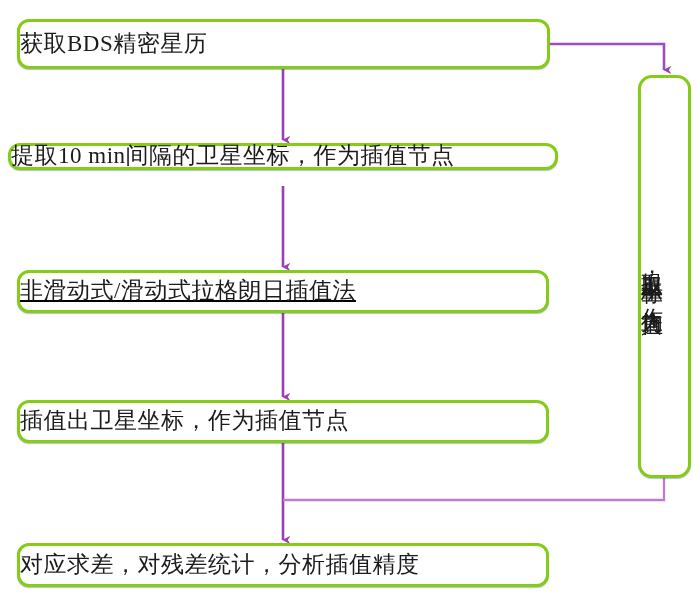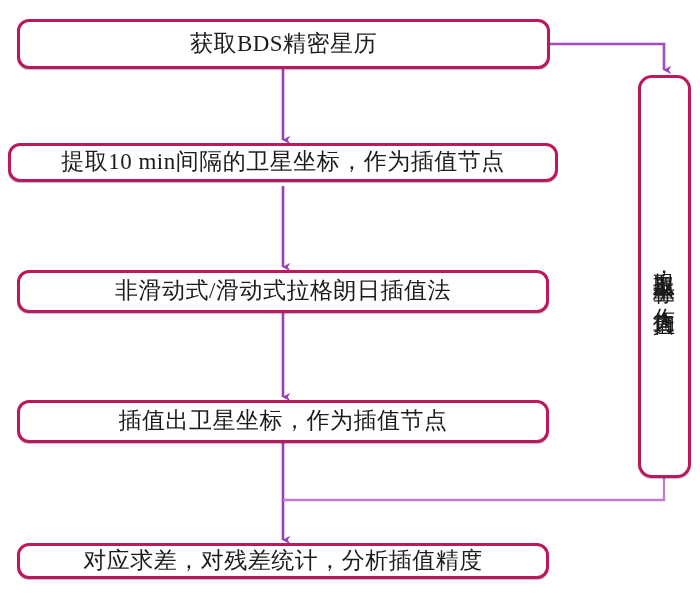--- a/index.html
+++ b/index.html
@@ -22,41 +22,41 @@
     left: 0;
     top: 0;
     width: 700px;
     height: 599px;
     pointer-events: none;
   }
   .node {
     position: absolute;
     box-sizing: border-box;
     background: #ffffff;
-    border: 3px solid #be185d;
+    border: 3px solid #84cc16;
     border-radius: 12px;
     display: flex;
     align-items: center;
-    justify-content: center;
+    justify-content: flex-start;
     box-shadow: 0 1px 1px rgba(40,70,110,0.35);
   }
   .node .label {
     color: #1b1b1b;
     font-size: 23px;
     line-height: 1.15;
     letter-spacing: 0.5px;
     white-space: nowrap;
     text-align: center;
   }
   
   #node-acquire-ephemeris { left: 17px;  top: 19px;  width: 533px; height: 50px; }
-  #node-extract-nodes     { left: 8px;   top: 143px; width: 550px; height: 39px; }
-  #node-lagrange          { left: 17px;  top: 270px; width: 532px; height: 43px; }
+  #node-extract-nodes     { left: 8px;   top: 143px; width: 550px; height: 27px; }
+  #node-lagrange          { left: 17px;  top: 270px; width: 532px; height: 43px; text-decoration: underline; }
   #node-interp-check      { left: 17px;  top: 400px; width: 532px; height: 43px; }
-  #node-residual-stats    { left: 17px;  top: 543px; width: 532px; height: 36px; }
+  #node-residual-stats    { left: 17px;  top: 543px; width: 532px; height: 44px; }
 
   
   #node-true-values {
     left: 638px;
     top: 75px;
     width: 53px;
     height: 403px;
     border-radius: 14px;
   }
   #node-true-values .label {

